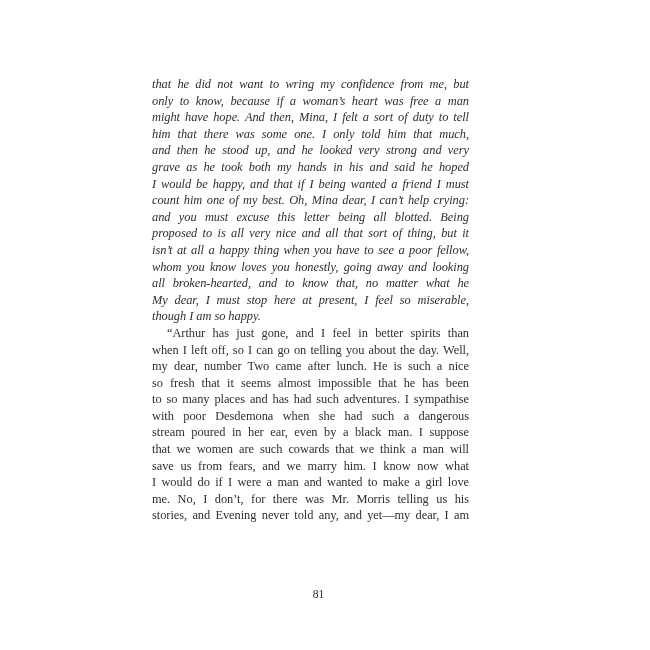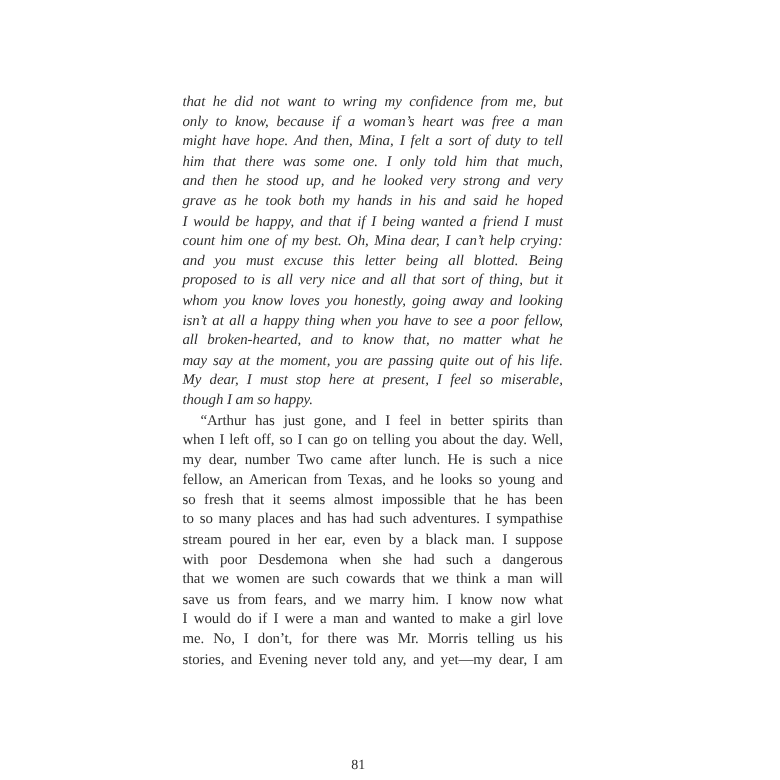--- a/index.html
+++ b/index.html
@@ -33,64 +33,61 @@
     text-align-last: justify;
   }
   .line.left {
     text-align: left;
     text-align-last: left;
   }
   .line.indent { text-indent: 15px; }
   .para.italic .line { font-style: italic; }
   .folio {
     position: absolute;
-    left: 140px;
+    left: 160px;
     top: 588px;
     width: 317px;
     text-align: center;
     color: #2f2f2f;
     font-size: 11.6px;
     line-height: 14px;
-    margin-top: 43px;
   }
 </style>
 </head>
 <body>
 
 <div class="screen">
   <div class="text-block" id="text-block">
       <div class="para">
         <div class="para italic gap-before">
           <div class="para">
             <div class="line just">that he did not want to wring my confidence from me, but</div>
             <div class="line just">only to know, because if a woman’s heart was free a man</div>
             <div class="line just">might have hope. And then, Mina, I felt a sort of duty to tell</div>
             <div class="line just">him that there was some one. I only told him that much,</div>
             <div class="line just">and then he stood up, and he looked very strong and very</div>
             <div class="line just">grave as he took both my hands in his and said he hoped</div>
             <div class="line just">I would be happy, and that if I being wanted a friend I must</div>
             <div class="line just">count him one of my best. Oh, Mina dear, I can’t help crying:</div>
             <div class="line just">and you must excuse this letter being all blotted. Being</div>
             <div class="line just">proposed to is all very nice and all that sort of thing, but it</div>
+            <div class="line just">isn’t at all a happy thing when you have to see a poor fellow,</div>
             <div class="line just">whom you know loves you honestly, going away and looking</div>
-            <div class="line just">isn’t at all a happy thing when you have to see a poor fellow,</div>
             <div class="line just">all broken-hearted, and to know that, no matter what he</div>
-            <div class="line just">may say at the moment, you are passing quite out of his life.</div>
             <div class="line just">My dear, I must stop here at present, I feel so miserable,</div>
             <div class="line left">though I am so happy.</div>
           </div>
         </div>
         <div class="line just indent">“Arthur has just gone, and I feel in better spirits than</div>
         <div class="line just">when I left off, so I can go on telling you about the day. Well,</div>
         <div class="line just">my dear, number Two came after lunch. He is such a nice</div>
-        <div class="line just">fellow, an American from Texas, and he looks so young and</div>
         <div class="line just">so fresh that it seems almost impossible that he has been</div>
         <div class="line just">to so many places and has had such adventures. I sympathise</div>
+        <div class="line just">with poor Desdemona when she had such a dangerous</div>
         <div class="line just">stream poured in her ear, even by a black man. I suppose</div>
-        <div class="line just">with poor Desdemona when she had such a dangerous</div>
         <div class="line just">that we women are such cowards that we think a man will</div>
         <div class="line just">save us from fears, and we marry him. I know now what</div>
         <div class="line just">I would do if I were a man and wanted to make a girl love</div>
         <div class="line just">me. No, I don’t, for there was Mr. Morris telling us his</div>
         <div class="line just">stories, and Evening never told any, and yet—my dear, I am</div>
       </div>
     </div>
   <div class="folio">81</div>
 </div>
 

